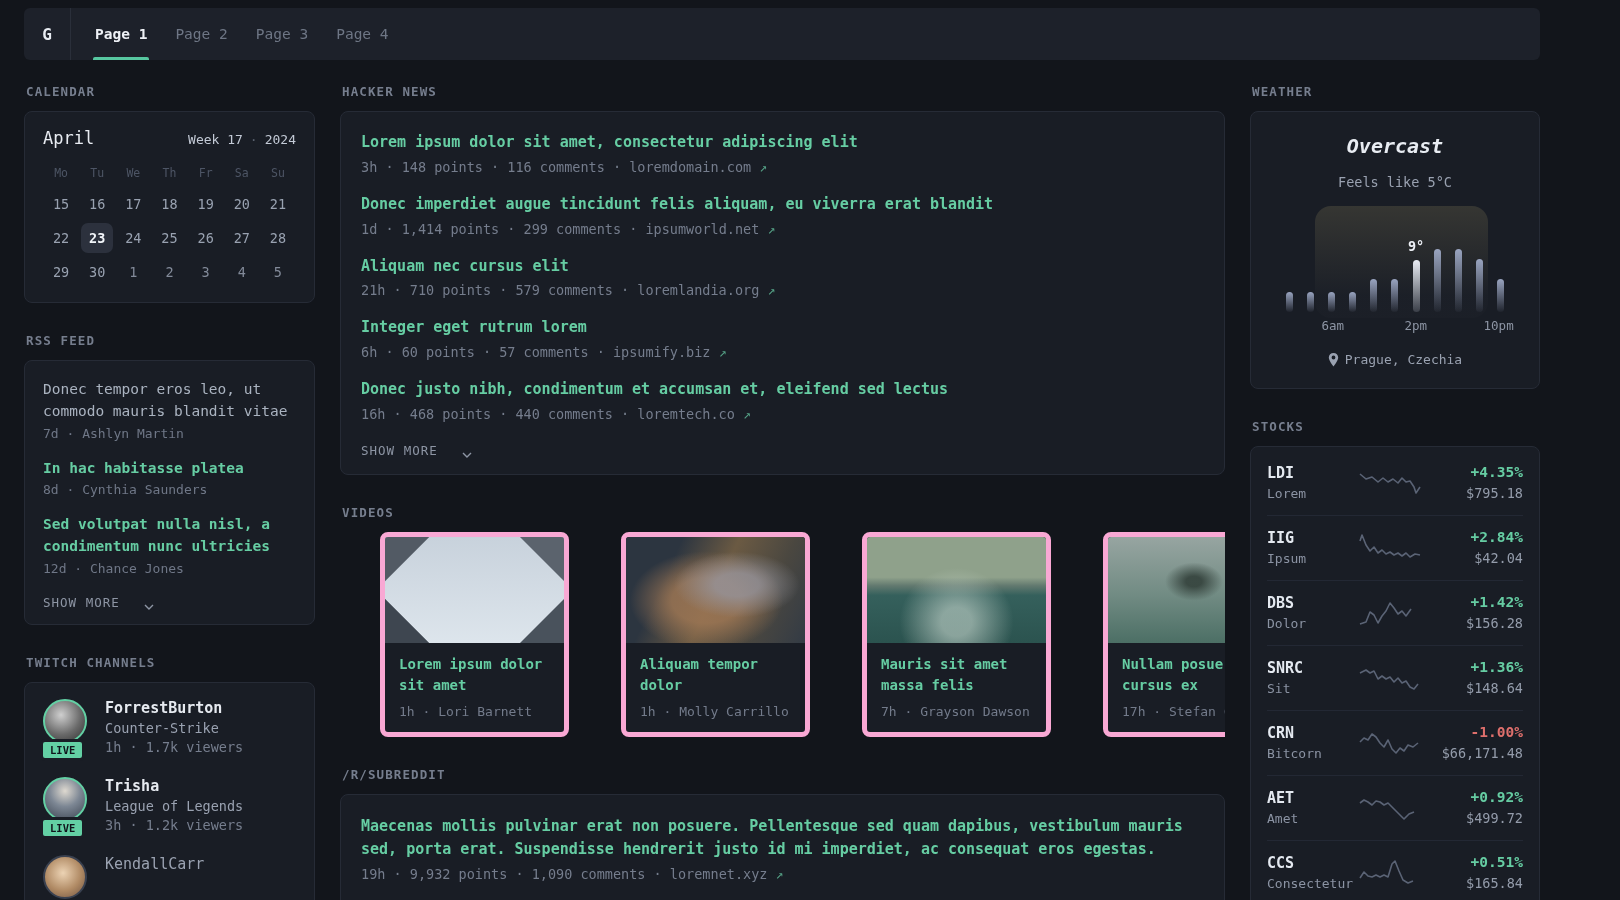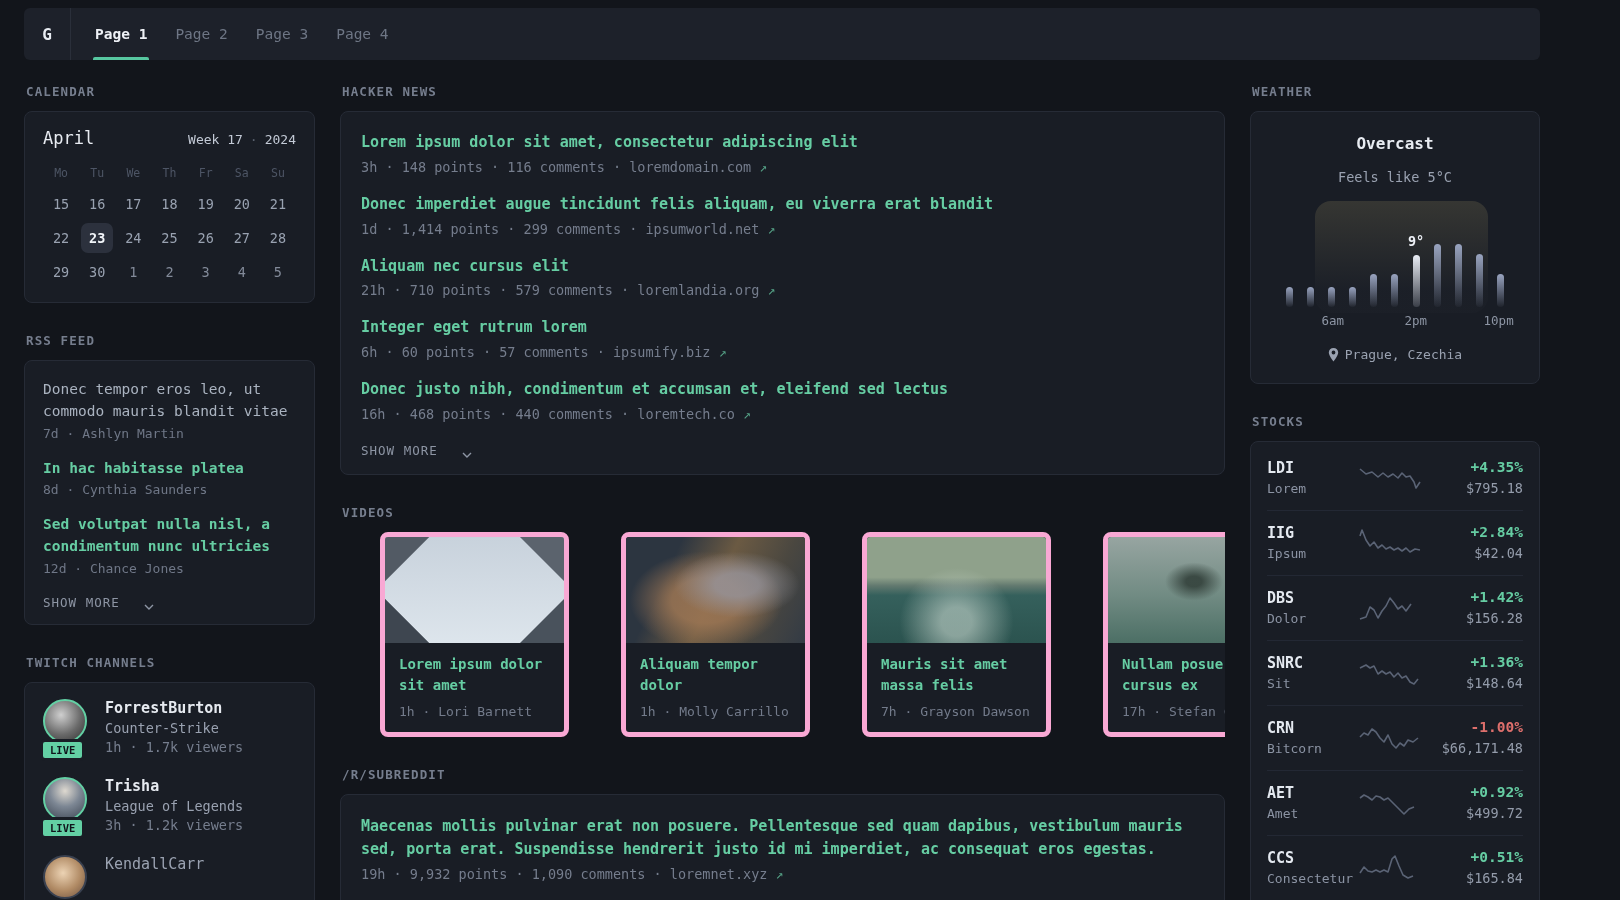--- a/index.html
+++ b/index.html
@@ -152,21 +152,21 @@
     color:#66cda3; font-size:14px; font-weight:700; line-height:1.5;
     height:42px; overflow:hidden; white-space:pre-line;
   }
   .video-meta { color:#737b8b; font-size:13px; margin-top:8px; white-space:nowrap; overflow:hidden; }
 
   .sub { padding:20px 20px 16px; }
   .sub-title { line-height:1.55; }
 
   
   .weather { padding:22px 20px 18px; text-align:center; }
-  .w-cond { color:#e8ecf2; font-size:16px; font-weight:700; }
+  .w-cond { color:#e8ecf2; font-size:20px; font-weight:700;font-style:italic; }
   .w-feels { color:#9aa2b1; font-size:13.5px; margin-top:16px; }
   .w-chart { position:relative; height:92px; margin:30px 10px 4px; }
   .w-day {
     position:absolute; left:15%; width:76%; top:-14px; bottom:-6px;
     border-radius:16px;
     background:linear-gradient(180deg,rgba(82,79,64,.5),rgba(45,48,56,.12) 80%);
   }
   .w-bars {
     position:absolute; inset:0; display:flex; align-items:flex-end;
     justify-content:space-between; padding:0 5px;

